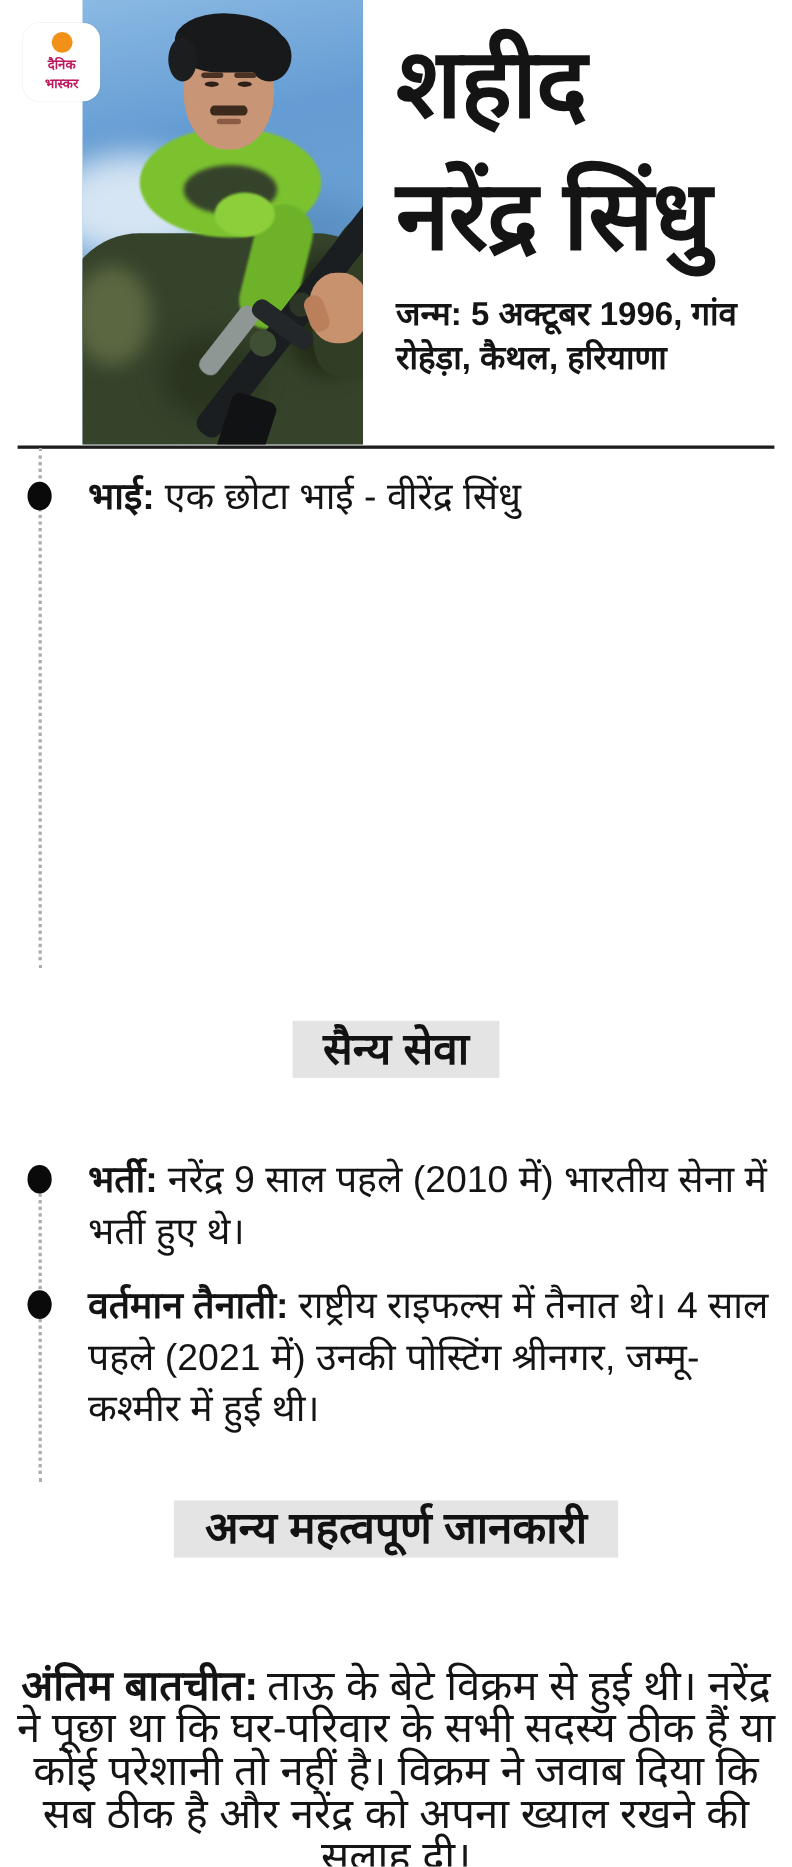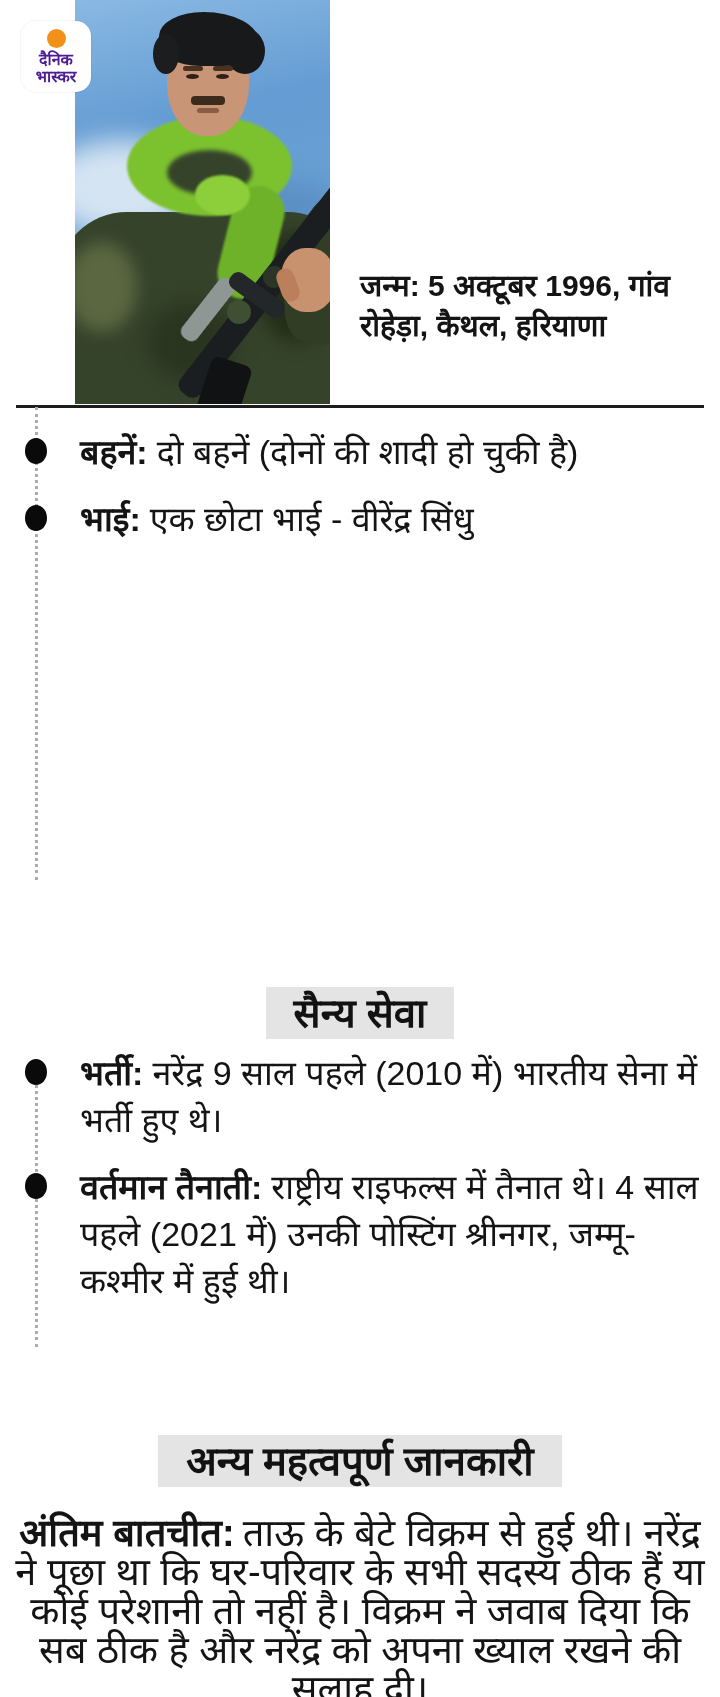--- a/index.html
+++ b/index.html
@@ -39,43 +39,43 @@
   .scope{left:150px;top:286px;width:64px;height:18px;background:#23272a;border-radius:8px;transform:rotate(36deg);}
   .ring1{left:152px;top:300px;width:24px;height:24px;background:#3e4f33;border-radius:50%;}
   .ring2{left:188px;top:266px;width:22px;height:22px;background:#2c3626;border-radius:50%;}
   .mag{left:128px;top:360px;width:42px;height:60px;background:#101213;border-radius:8px;transform:rotate(18deg);}
   .hand{left:206px;top:248px;width:54px;height:64px;background:#c9926f;border-radius:45%;}
   .thumb{left:204px;top:268px;width:18px;height:34px;background:#bc7f5c;border-radius:9px;transform:rotate(-20deg);}
 
   .logo{position:absolute;left:21px;top:21px;width:70px;height:71px;background:#fff;border-radius:15px;
     box-shadow:0 0 0 1px rgba(0,0,0,.04);text-align:center;z-index:3;}
   .logo .sun{display:block;width:19px;height:19px;border-radius:50%;margin:8px auto 3px;}
-  .logo .l1,.logo .l2{display:block;font-weight:700;font-size:16px;line-height:17px;color:#4c1d95;letter-spacing:0;}
+  .logo .l1,.logo .l2{display:block;font-weight:700;font-size:12px;line-height:17px;color:#be185d;letter-spacing:0;}
 
   .title{position:absolute;left:360px;top:16px;width:356px;font-weight:800;color:#141414;
     font-size:88px;line-height:120px;letter-spacing:-1px;}
   .subtitle{position:absolute;left:360px;top:266px;width:354px;font-weight:700;font-size:30px;line-height:40px;color:#141414;}
   .subtitle b{font-weight:800;}
 
   .divider{position:absolute;left:16px;right:16px;top:405px;height:3px;background:#1d1d1d;}
 
   
   .blist{position:absolute;left:0;right:0;padding:22px 20px 0 25px;}
   .blist.family{top:407px;}
   .blist.military{top:1029px;padding-top:21px;}
   .connector{position:absolute;left:35px;width:0;border-left:3px dotted #acacac;z-index:0;}
   .item{display:flex;align-items:flex-start;margin-bottom:20px;}
   .bullet{position:relative;z-index:1;flex:0 0 22px;width:22px;height:26px;border-radius:50%;background:#0a0a0a;margin-top:9px;}
   .itext{margin-left:33px;font-size:34px;line-height:47px;color:#141414;}
   .itext .lbl{font-weight:800;margin-right:9px;}
 
   .sec-head{position:absolute;left:0;right:0;text-align:center;}
   .sec-head span{display:inline-block;background:#e4e4e4;font-weight:800;font-size:40px;line-height:52px;padding:0 28px;color:#121212;}
-  .sec-head.military-head{top:987px;}
-  .sec-head.other-head{top:1435px;border-radius:20px;}
+  .sec-head.military-head{top:928px;}
+  .sec-head.other-head{top:1364px;border-radius:20px;}
 
   .footer-para{position:absolute;left:14px;right:14px;top:1514px;text-align:center;
     font-size:38px;line-height:39px;color:#141414;}
   .footer-para .lbl{font-weight:800;margin-right:8px;}
 </style>
 </head>
 <body>
 
 <div class="page">
 
@@ -114,41 +114,37 @@
     <div class="thumb"></div>
   </div>
 
   <div class="logo">
     <span class="sun" style="background: rgb(242, 145, 24);"></span>
     <span class="l1">दैनिक</span>
     <span class="l2">भास्कर</span>
   </div>
 
   <div class="title">
+    <div>शहीद</div>
+    <div>नरेंद्र सिंधु</div>
   </div>
   <div class="subtitle">
     <b>जन्म:</b>
     <span>5 अक्टूबर 1996, गांव रोहेड़ा, कैथल, हरियाणा</span>
   </div>
 
   <div class="divider"></div>
 
   <div class="blist family">
     <div class="connector" style="top: 0px; height: 473px;"></div>
 
 
 
 
 
-      <div class="item">
-        <div class="bullet"></div>
-        <div class="itext">
-          <span class="lbl">बहनें:</span><span>दो बहनें (दोनों की शादी हो चुकी है)</span>
-        </div>
-      </div>
 
       <div class="item">
         <div class="bullet"></div>
         <div class="itext">
           <span class="lbl">भाई:</span><span>एक छोटा भाई - वीरेंद्र सिंधु</span>
         </div>
       </div>
     </div>
 
   <div class="sec-head military-head">

